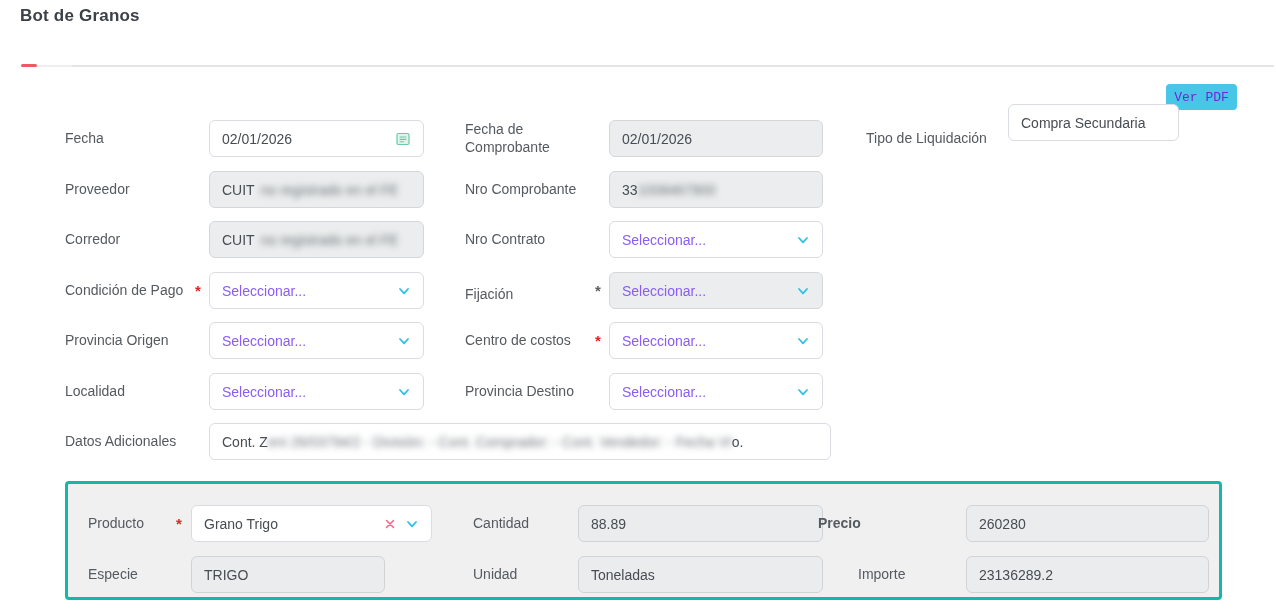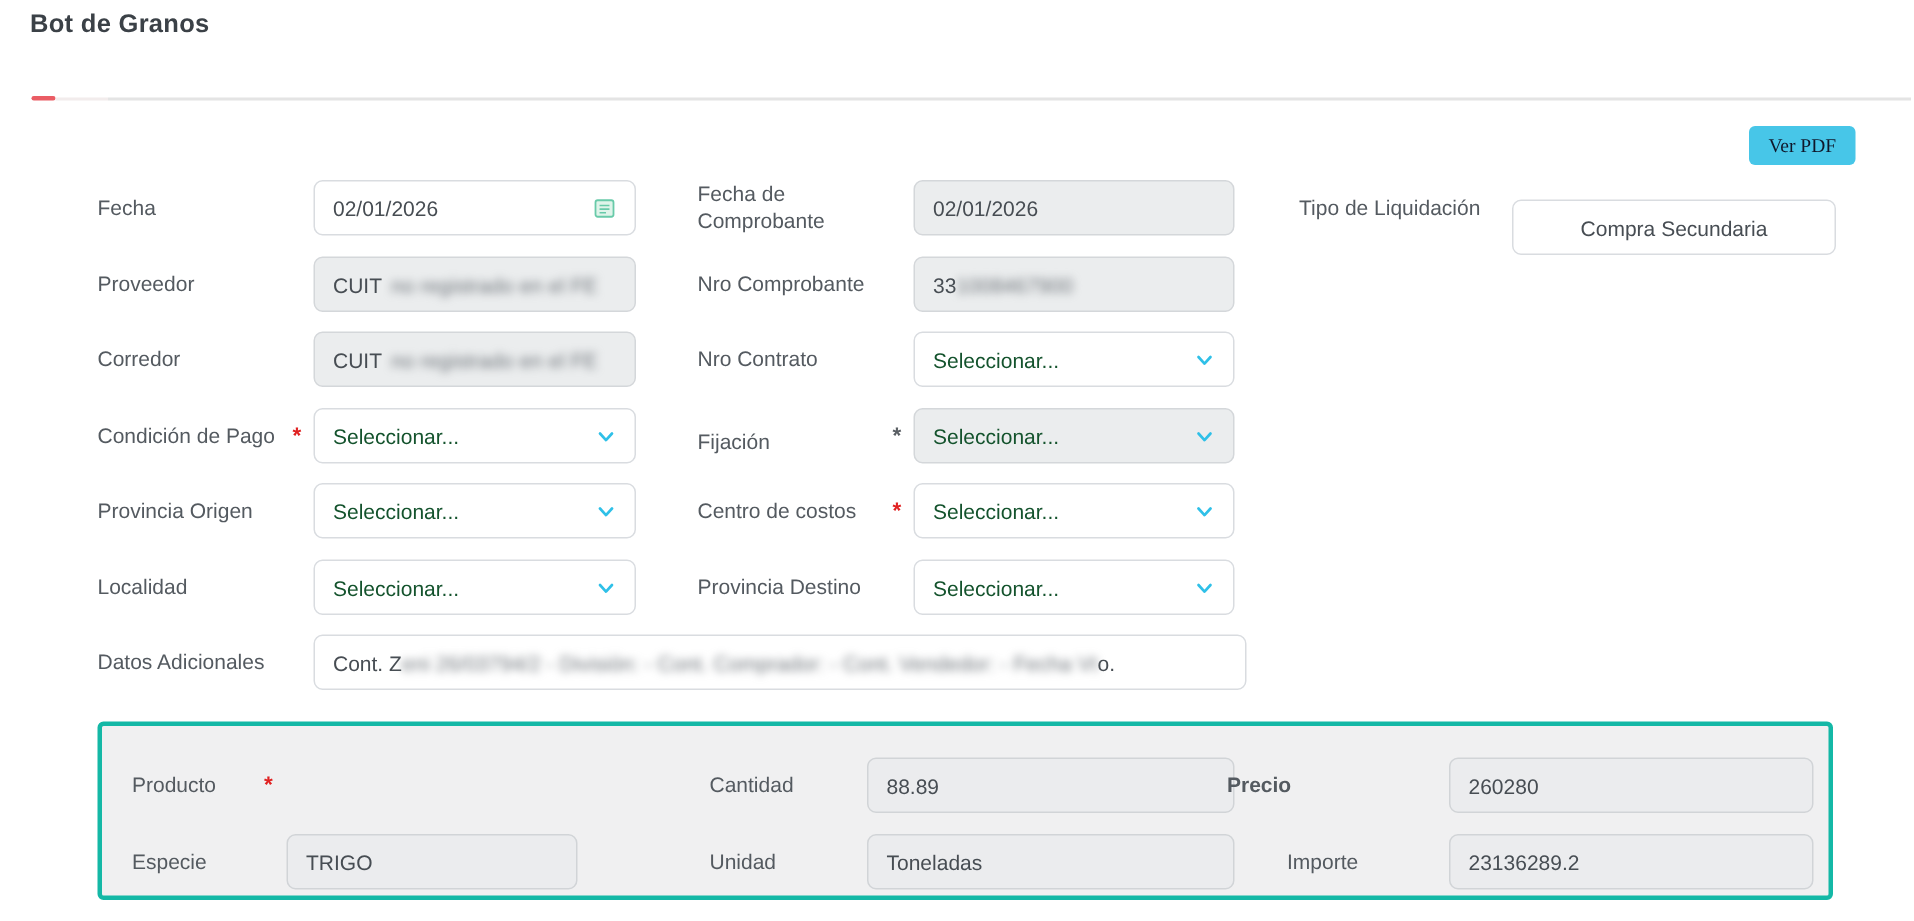--- a/index.html
+++ b/index.html
@@ -13,22 +13,22 @@
     position:absolute; left:20px; top:6px;
     font-size:17px; font-weight:700; color:#3b4147; letter-spacing:.2px;
   }
   .tabline { position:absolute; left:21px; top:64px; width:1253px; height:3px; display:flex; align-items:center; }
   .tabline .active-seg { width:16px; height:3px; background:#ea5c64; border-radius:2px; }
   .tabline .light-seg { width:35px; height:2px; background:#f2ecec; }
   .tabline .rest-seg { flex:1; height:2px; background:#e4e4e4; }
 
   .btn-verpdf {
     position:absolute; left:1166px; top:84px; width:71px; height:26px;
-    background:#47c6e8; color:#0f172a; border:none; border-radius:4px;
-    font-size:13px; font-family:Liberation Serif, serif; display:flex; align-items:center; justify-content:center;
+    background:#47c6e8; color:#6d28d9; border:none; border-radius:4px;
+    font-size:13px; font-family:Liberation Mono, monospace; display:flex; align-items:center; justify-content:center;
     cursor:pointer;
   }
 
   .lbl {
     position:absolute; width:130px; height:37px;
     display:flex; align-items:center;
     font-size:14px; color:#545a60; line-height:1.22;
   }
   .lbl.wide { width:142px; }
   .req {
@@ -39,21 +39,21 @@
   .req.muted { color:#5a5f64; }
 
   .inp {
     position:absolute; height:37px;
     border:1px solid #d9dce0; border-radius:6px; background:#ffffff;
     display:flex; align-items:center; padding:10px 12px;
     font-size:14px; color:#474d53; overflow:hidden; white-space:nowrap;
   }
   .inp.disabled { background:#ebedee; border-color:#d4d7da; }
   .sel { cursor:pointer; }
-  .sel .ph { color:#14532d; }
+  .sel .ph { color:#8b5cf6; }
   .sel .chev { margin-left:auto; display:flex; align-items:center; }
   .icon-right { margin-left:auto; display:flex; align-items:center; cursor:pointer; }
   .redacted { filter:blur(3px); color:#6f757b; user-select:none; }
   .gap6 { display:inline-block; width:6px; }
 
   .panel {
     position:absolute; left:65px; top:481px; width:1157px; height:119px;
     background:#f0f0f1; border:3px solid #14b8a6; border-radius:4px;
   }
   .panel .inp.disabled { background:#ebecee; border-color:#d1d4d7; }
@@ -84,21 +84,21 @@
       </svg>
   </span>
 </div>
 
 <div class="lbl" style="left:465px; top:120px;">Fecha de Comprobante</div>
 <div class="inp disabled" style="left:609px; top:120px; width:214px;">
   <span>02/01/2026</span>
 </div>
 
 <div class="lbl wide" style="left:866px; top:120px;">Tipo de Liquidación</div>
-<div class="inp" style="left:1008px; top:133px; width:216px;justify-content:center;">
+<div class="inp" style="left:1008px; top:104px; width:171px;">
   <span>Compra Secundaria</span>
 </div>
 
 <div class="lbl" style="left:65px; top:171px;">Proveedor</div>
 <div class="inp disabled" style="left:209px; top:171px; width:215px;">
   <span>CUIT</span>
     <span class="gap6"></span>
   <span class="redacted">no registrado en el FE</span>
 </div>
 
@@ -191,20 +191,33 @@
 <div class="lbl" style="left:65px; top:423px;">Datos Adicionales</div>
 <div class="inp" style="left:209px; top:423px; width:622px;">
   <span>Cont. Z</span>
   <span class="redacted">eni 26/03794/2 - División: - Cont. Comprador: - Cont. Vendedor: - Fecha Vt</span>
   <span>o.</span>
 </div>
 
 <div class="panel">
   <div class="lbl" style="left:20px; top:21px; width:84px;">Producto</div>
   <div class="req" style="left:104px; top:21px;">*</div>
+  <div class="inp sel" style="left:123px; top:21px; width:241px; background:#ffffff;">
+    <span>Grano Trigo</span>
+    <span class="clear-x">
+      <svg width="14" height="14" viewBox="0 0 14 14">
+          <path d="M3.5 3.5 L10.5 10.5 M10.5 3.5 L3.5 10.5" stroke="#f2688e" stroke-width="1.6" stroke-linecap="round"></path>
+        </svg>
+    </span>
+    <span class="chev" style="margin-left:0;">
+      <svg width="14" height="14" viewBox="0 0 14 14">
+          <path d="M3 5 L7 9.4 L11 5" fill="none" stroke="#2fc0e8" stroke-width="1.8" stroke-linecap="round" stroke-linejoin="round"></path>
+        </svg>
+    </span>
+  </div>
 
   <div class="lbl" style="left:405px; top:21px; width:95px;">Cantidad</div>
   <div class="inp disabled" style="left:510px; top:21px; width:245px;">
     <span>88.89</span>
   </div>
 
   <div class="lbl" style="left:750px; top:21px; width:95px;font-weight:bold;">Precio</div>
   <div class="inp disabled" style="left:898px; top:21px; width:243px;">
     <span>260280</span>
   </div>

